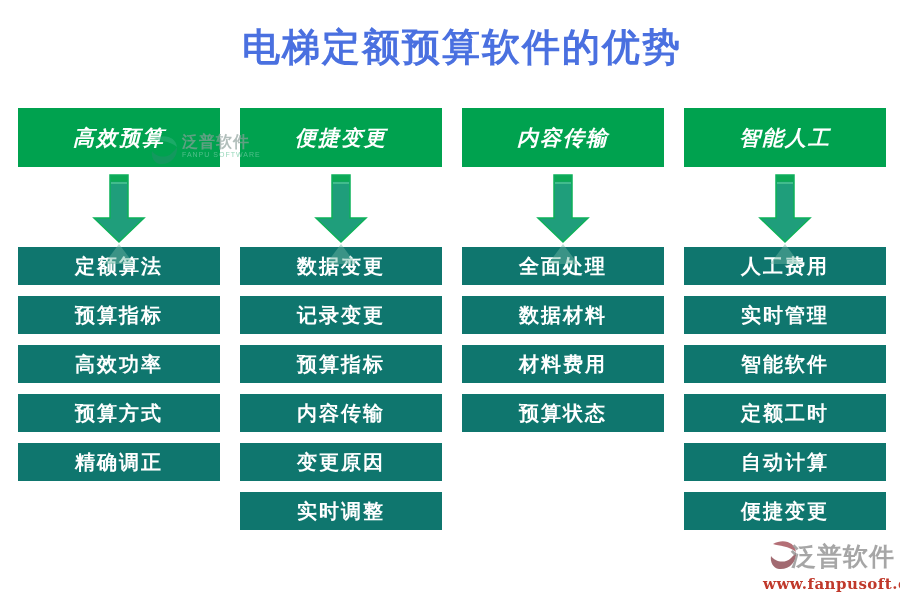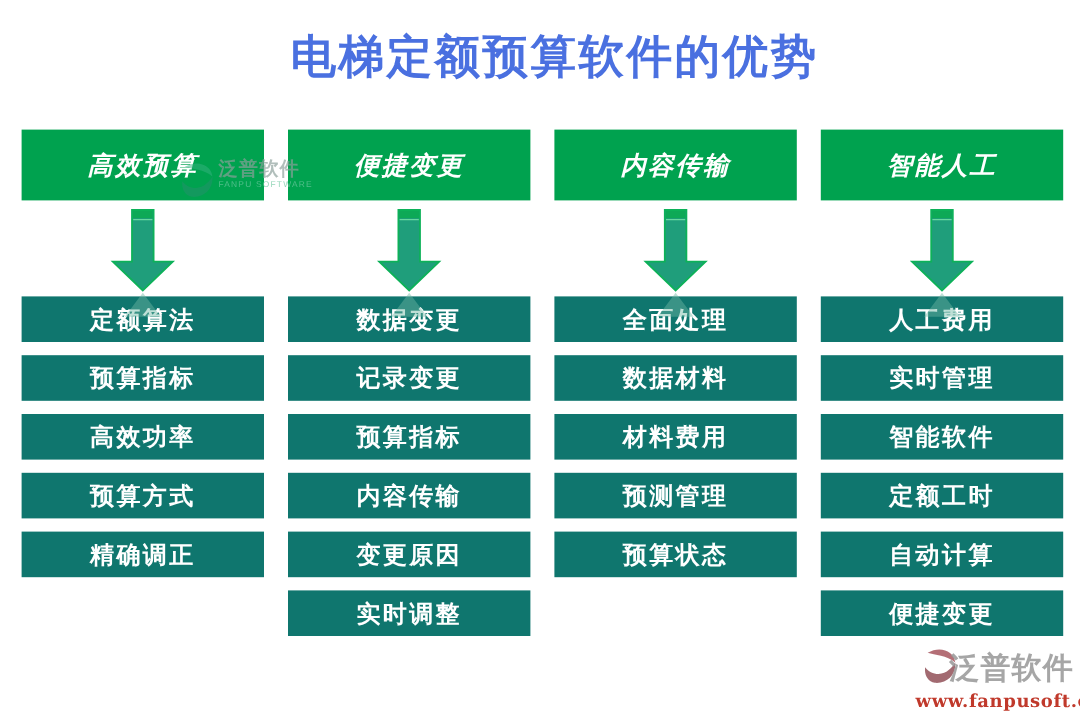--- a/index.html
+++ b/index.html
@@ -83,21 +83,20 @@
         <svg class="arrow-svg" width="56" height="92" viewBox="0 0 56 92">
           <path d="M19,1 L37,1 L37,44 L53,44 L28,68 L3,44 L19,44 Z" fill="#1f9e7b" stroke="#0db159" stroke-width="1.5"></path>
           <rect x="19.8" y="1.8" width="16.4" height="6" fill="#0da956"></rect>
           <line x1="20" y1="9" x2="36" y2="9" stroke="#66d9a0" stroke-width="1"></line>
           <polygon points="28,70 13,90 43,90" fill="#6fb7a4" opacity="0.45"></polygon>
         </svg>
       </div>
       <div class="box">全面处理</div>
       <div class="box">数据材料</div>
       <div class="box">材料费用</div>
-      <div class="box">预测管理</div>
       <div class="box">预算状态</div>
     </div>
 
     <div class="column">
       <div class="header">智能人工</div>
       <div class="arrowwrap">
         <svg class="arrow-svg" width="56" height="92" viewBox="0 0 56 92">
           <path d="M19,1 L37,1 L37,44 L53,44 L28,68 L3,44 L19,44 Z" fill="#1f9e7b" stroke="#0db159" stroke-width="1.5"></path>
           <rect x="19.8" y="1.8" width="16.4" height="6" fill="#0da956"></rect>
           <line x1="20" y1="9" x2="36" y2="9" stroke="#66d9a0" stroke-width="1"></line>

